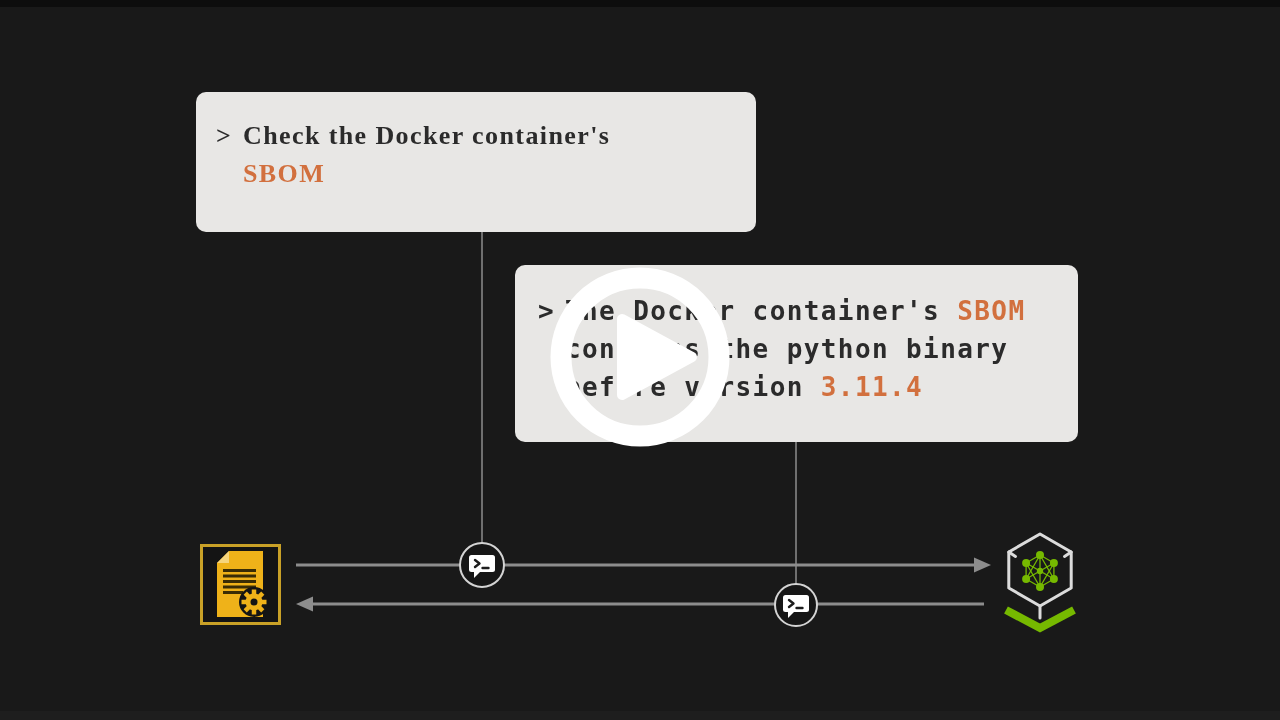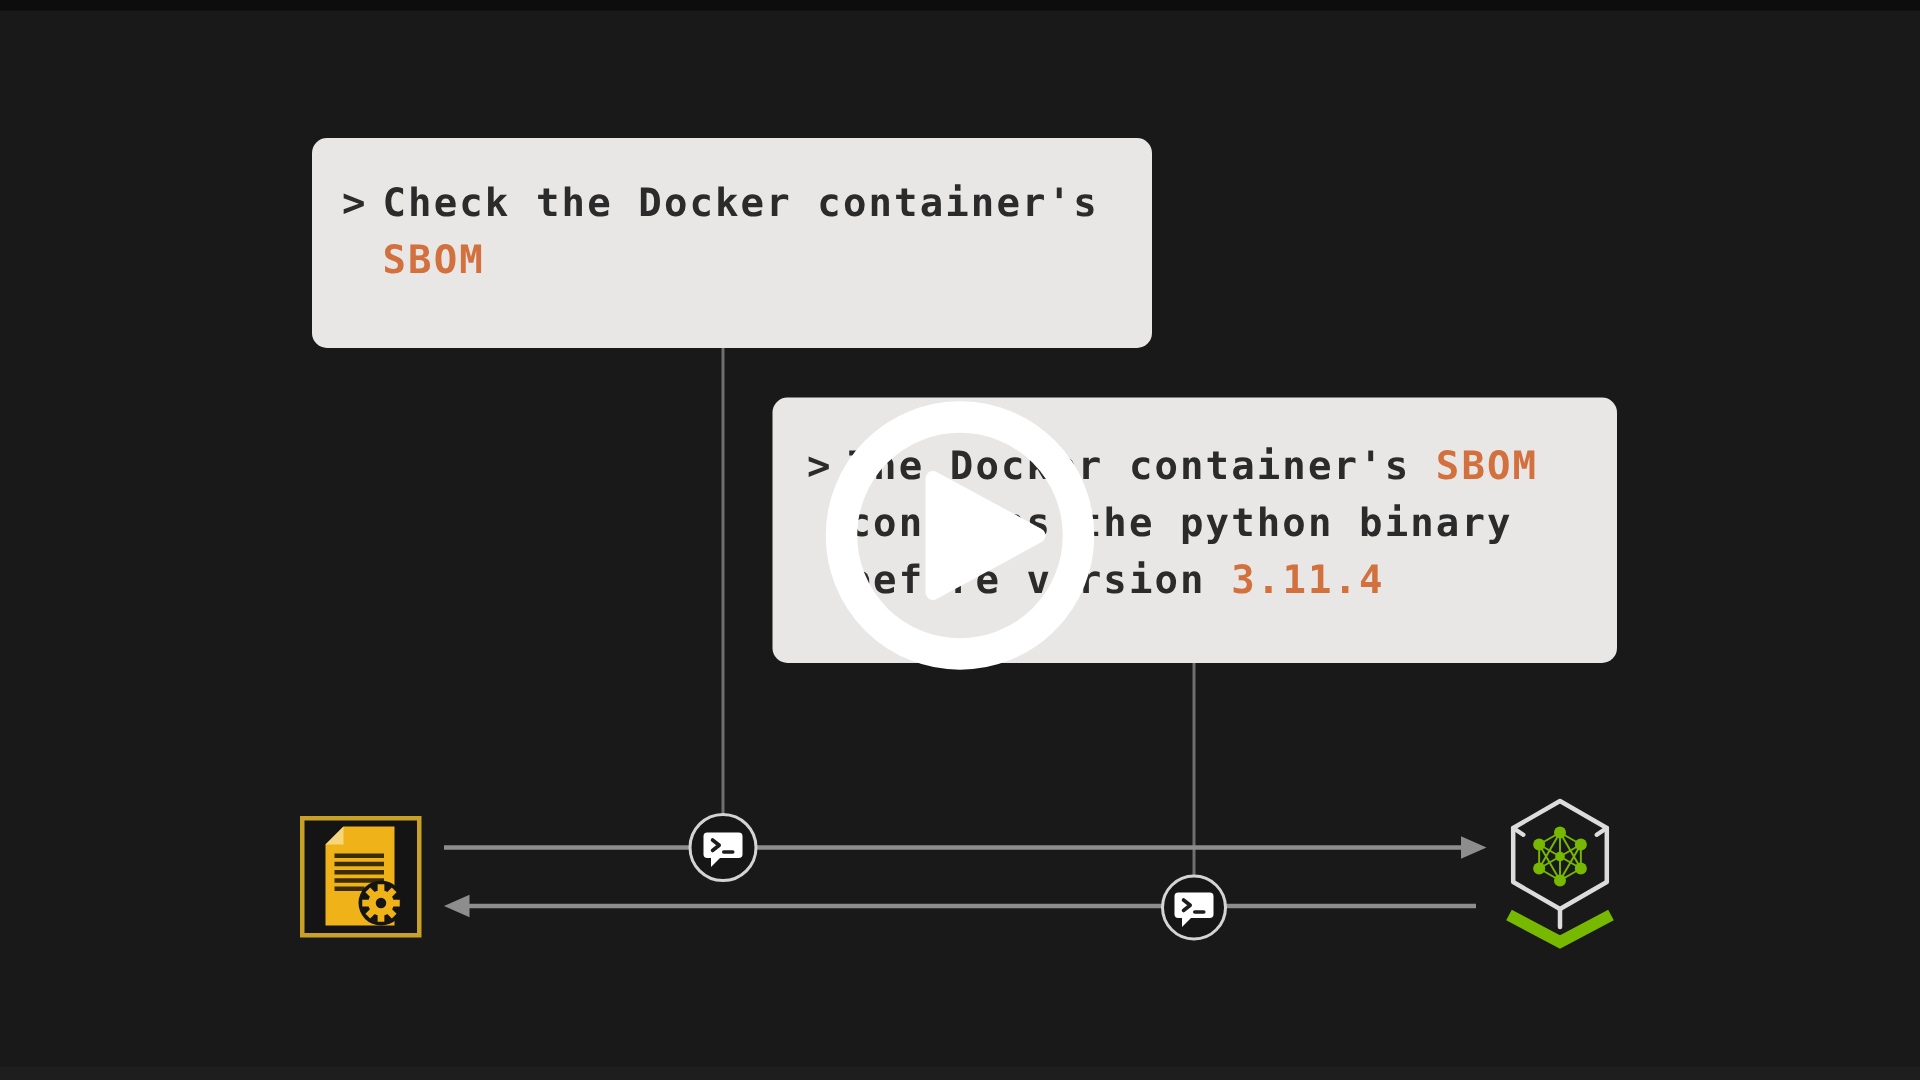--- a/index.html
+++ b/index.html
@@ -15,21 +15,21 @@
   
   .bubble{
     position:absolute;background:var(--bubble-bg,#e8e7e5);border-radius:10px;
     color:var(--text-dark,#2b2b2b);
     font-size:26px;font-weight:600;letter-spacing:1.4px;line-height:38px;
   }
   .bubble .line{display:block;white-space:pre;}
   .prompt{display:inline-block;width:27px;}
   .indent{padding-left:27px;}
   .hl{color:var(--accent-orange,#d2703e);}
-  #user-bubble{left:208px;top:92px;width:560px;height:140px;padding:25px 0 0 20px;box-sizing:border-box;}
+  #user-bubble{left:196px;top:92px;width:560px;height:140px;padding:25px 0 0 20px;box-sizing:border-box;font-family:Liberation Serif, serif;}
   #agent-bubble{left:515px;top:265px;width:563px;height:177px;padding:27px 0 0 23px;box-sizing:border-box;}
 
   
   #connector-layer{position:absolute;left:0;top:0;}
   .vline{stroke:var(--connector-gray,#6f6f6f);stroke-width:2;}
   .hline{stroke:var(--line-gray,#8d8d8d);stroke-width:3;}
   .ahead{fill:var(--line-gray,#8d8d8d);}
 
   
   .terminal-badge{

